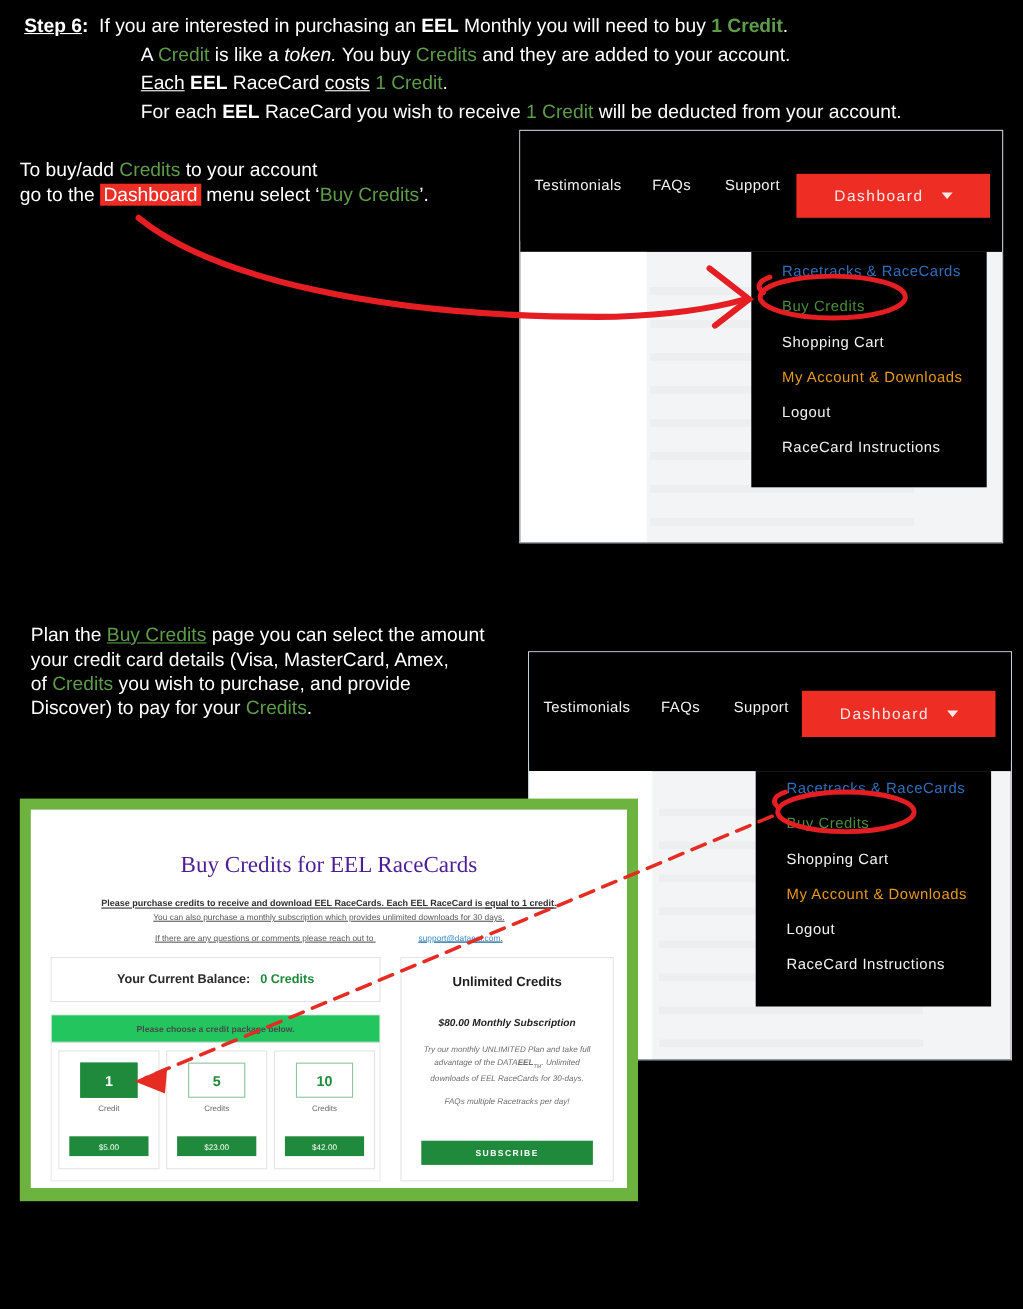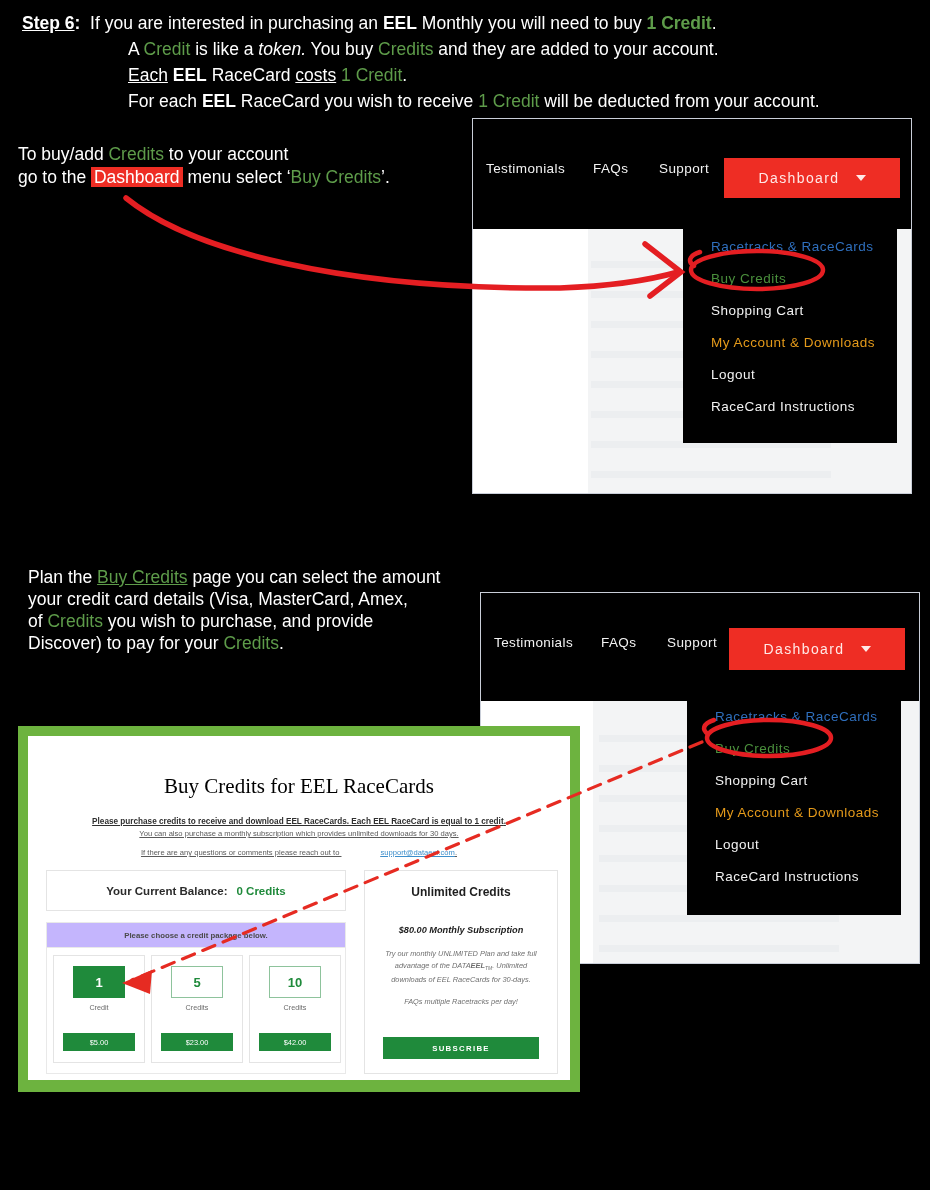--- a/index.html
+++ b/index.html
@@ -49,37 +49,37 @@
 
   
   svg.anno{position:absolute;left:0;top:0;width:930px;height:1190px;
            pointer-events:none;overflow:visible;}
 
   
   #buycredits{position:absolute;left:18px;top:726px;width:562px;height:366px;
               background:#6db33f;box-sizing:border-box;padding:10px 10px 12px 10px;}
   #bc-inner{position:relative;width:100%;height:100%;background:#fff;overflow:hidden;}
   #bc-title{position:absolute;left:0;right:0;top:38px;text-align:center;
-            font-family:"Liberation Serif",serif;font-size:21px;color:#000000;}
+            font-family:"Liberation Serif",serif;font-size:21px;color:#4c1d95;}
   .bc-sub{position:absolute;left:0;right:0;text-align:center;color:#4a4a4a;text-decoration:underline;}
   #bc-s1{top:81px;font-size:8.2px;font-weight:bold;color:#2f2f2f;}
   #bc-s2{top:93px;font-size:7.6px;color:#5a5a5a;}
   #bc-s3{top:112px;font-size:7.6px;color:#5a5a5a;}
   .bclink{color:#3d8ecb;margin-left:39px;}
   .bcu{text-decoration:underline;}
 
   #bal-card{position:absolute;left:18px;top:134px;width:300px;height:41px;
             background:#fff;border:1px solid #e4e4e4;box-sizing:border-box;
             display:flex;align-items:center;justify-content:center;gap:9px;}
   #bal-label{font-size:11.5px;font-weight:bold;color:#2b2b2b;}
   #bal-value{font-size:11.5px;font-weight:bold;color:#1f8a3b;}
 
   #pkg-wrap{position:absolute;left:18px;top:186px;width:300px;height:152px;
             background:#fff;border:1px solid #e9e9e9;box-sizing:border-box;}
-  #pkg-head{height:24px;background:#c4b5fd;border-bottom:1px solid #e9e9e9;
+  #pkg-head{height:24px;background:#22c55e;border-bottom:1px solid #e9e9e9;
             display:flex;align-items:center;justify-content:center;
             font-size:7.8px;font-weight:bold;color:#4a4a4a;}
   #pkg-row{position:absolute;left:6px;top:32px;display:flex;gap:6px;}
   .pkg{width:92px;height:108px;background:#fff;border:1px solid #e4e4e4;
        box-sizing:border-box;display:flex;flex-direction:column;align-items:center;
        padding-top:10px;position:relative;}
   .pkg-num{width:52px;height:32px;display:flex;align-items:center;
            justify-content:center;font-size:13px;font-weight:bold;box-sizing:border-box;}
   .pkg-num.sel{background:#1f8a3b;color:#fff;border:1px solid #1f8a3b;}
   .pkg-num.un{background:#fff;color:#1f8a3b;border:1px solid #8ec39c;}

